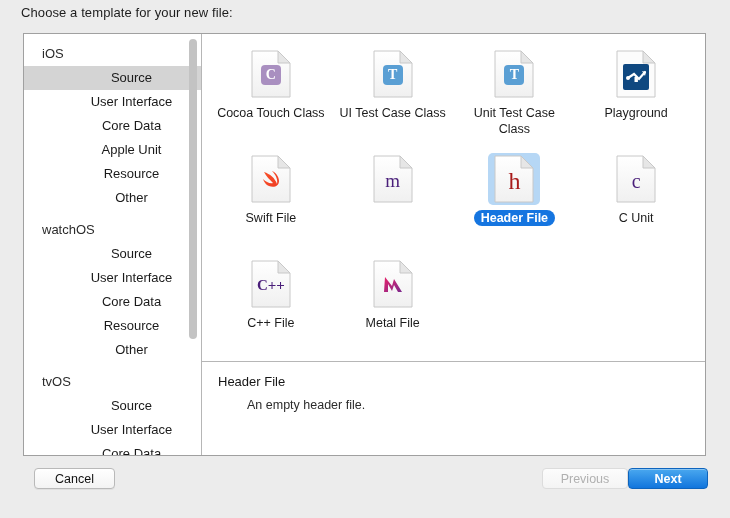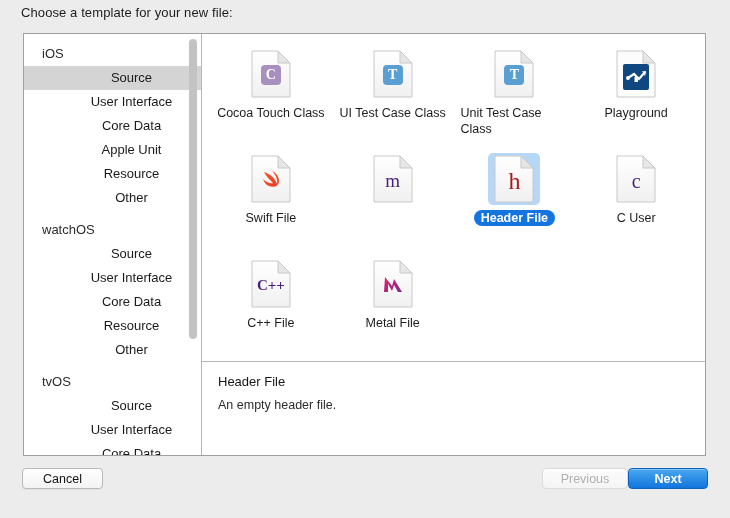--- a/index.html
+++ b/index.html
@@ -120,20 +120,21 @@
     justify-content: center;
     border-radius: 5px;
     margin-bottom: 5px;
   }
   .tpl.selected .tpl-iconbox {
     background: #b6d7f5;
   }
   .tpl-label {
     font-size: 12.5px;
     color: #1c1c1c;
+    text-align: center;
     line-height: 16px;
     max-width: 118px;
     padding: 0 7px;
     border-radius: 9px;
   }
   .tpl.selected .tpl-label {
     background: #1575e0;
     color: #ffffff;
     font-weight: bold;
   }
@@ -189,26 +190,27 @@
     background: #ffffff;
   }
   .desc-title {
     font-size: 13px;
     color: #161616;
     margin-bottom: 9px;
   }
   .desc-body {
     font-size: 12.5px;
     color: #2c2c2c;
+    margin-left: 29px;
   }
 
   
   .footer {
     position: absolute;
-    left: 0;
+    left: 12px;
     right: 0;
     bottom: 0;
     height: 62px;
   }
   .btn {
     position: absolute;
     height: 21px;
     border-radius: 4px;
     font-size: 12.5px;
     display: flex;
@@ -435,21 +437,21 @@
                   </linearGradient>
                 </defs>
                 <path d="M1 1 H27 L39 13 V47 H1 Z" fill="url(#g7)" stroke="#c8c8c8" stroke-width="1"></path>
                 <path d="M27 1 L39 13 H27 Z" fill="#e6e6e6" stroke="#c8c8c8" stroke-width="1"></path>
               </svg>
               <div class="doc-glyph">
                 <div class="glyph-serif" style="color:#4a1f7a;font-size:20px;">c</div>
               </div>
             </div>
           </div>
-          <div class="tpl-label">C User</div>
+          <div class="tpl-label">C Unit</div>
         </div>
         <div class="tpl">
           <div class="tpl-iconbox">
             <div class="doc">
               <svg width="40" height="48" viewBox="0 0 40 48">
                 <defs>
                   <linearGradient id="g8" x1="0" y1="0" x2="0" y2="1">
                     <stop offset="0" stop-color="#ffffff"></stop>
                     <stop offset="1" stop-color="#f0f0f0"></stop>
                   </linearGradient>

